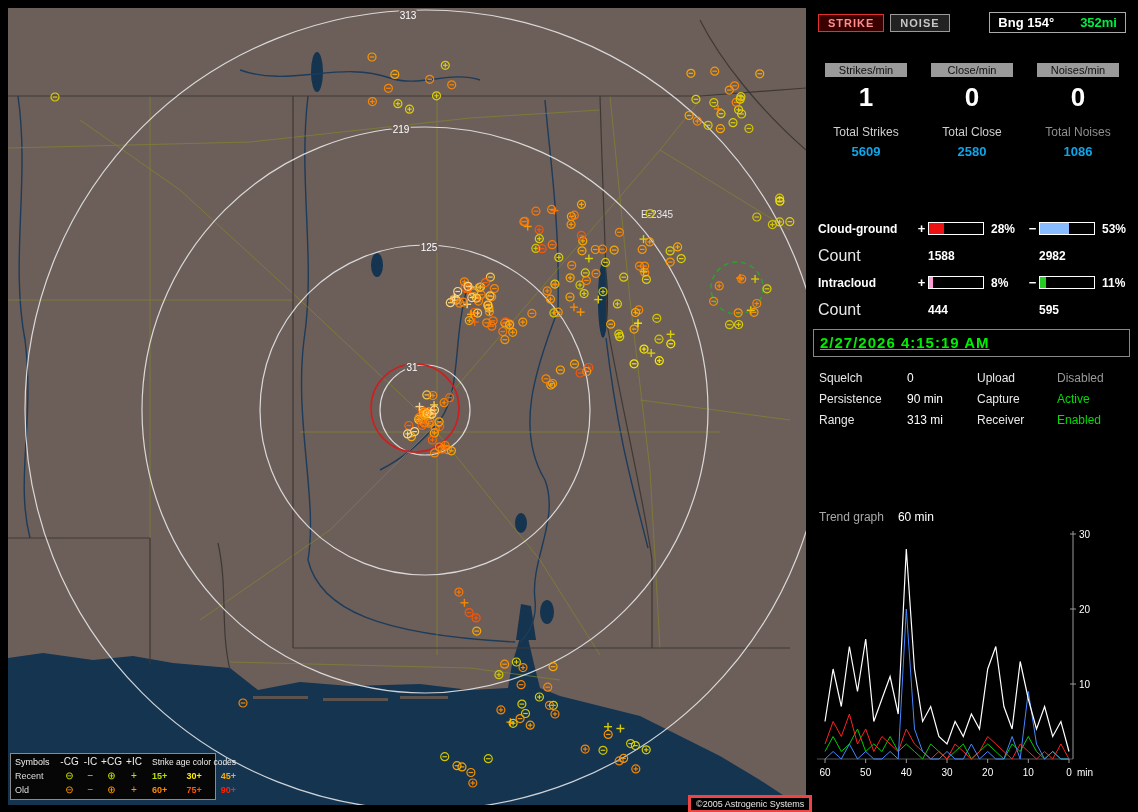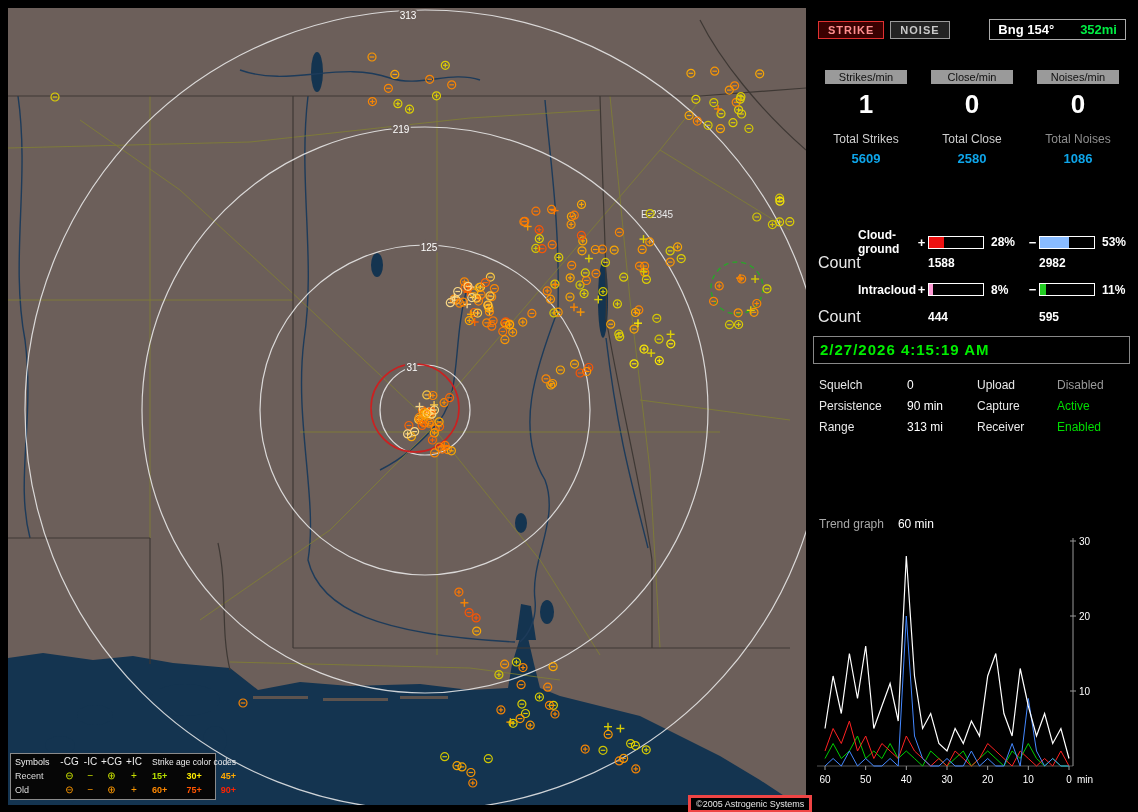--- a/index.html
+++ b/index.html
@@ -15,21 +15,21 @@
           border:1px solid #8a8a8a;box-sizing:border-box;color:#ddd;font-size:9px;
           display:grid;grid-template-columns:44px 21px 21px 21px 24px 1fr;grid-auto-rows:14px;
           align-items:center;padding:1px 4px;}
   .legend .hd{color:#eee;}
   .legend .sym{font-size:10px;text-align:center;line-height:10px;}
   .legend .ages{display:flex;justify-content:space-between;padding-left:6px;}
   .legend .agehd{font-size:8.5px;padding-left:6px;color:#eee;white-space:nowrap;}
   .copyright{position:absolute;left:688px;top:795px;background:#000;color:#e8e8e8;font-size:9px;
              padding:1px 5px;border:3px solid #ef4444;}
   
-  .panel{position:absolute;left:813px;top:12px;width:318px;height:796px;background:#000;color:#cfcfcf;}
+  .panel{position:absolute;left:813px;top:5px;width:318px;height:796px;background:#000;color:#cfcfcf;}
   .p-abs{position:absolute;left:0;right:0;}
   .row1{top:7px;display:flex;align-items:center;padding:0 5px;gap:6px;}
   .btn{font-size:11px;font-weight:bold;padding:2px 9px;background:#1a1a1a;cursor:pointer;letter-spacing:1px;}
   .btn-strike{border:1px solid #e03030;color:#ff8f8f;background:#3a0000;}
   .btn-noise{border:1px solid #9a9a9a;color:#c8c8c8;background:#222;}
   .bngbox{margin-left:auto;border:1px solid #aaa;background:#000;display:flex;gap:26px;
           padding:2px 8px;font-size:13px;font-weight:bold;min-width:118px;justify-content:space-between;}
   .bng-label{color:#fff;}
   .bng-range{color:#00ee44;}
   .cols3{display:flex;}
@@ -38,28 +38,28 @@
   .chip{display:inline-block;background:#9a9a9a;color:#111;font-size:11px;padding:1px 7px;min-width:68px;}
   .bignums{top:78px;}
   .bignum{font-size:26px;font-weight:bold;color:#fff;line-height:28px;}
   .totals{top:120px;}
   .tot-label{font-size:12px;color:#cfcfcf;}
   .tot-label.dim{color:#8f8f8f;}
   .tot-value{font-size:13px;font-weight:bold;color:#0ea5e9;margin-top:5px;}
   .dist-title{top:192px;padding:0 5px 4px 5px;font-size:12px;color:#b8b8b8;border-bottom:1px solid #777;}
   .dist-grid{display:grid;grid-template-columns:97px 13px 58px 40px 13px 58px 33px;align-items:center;padding:0 5px;}
   .dist1{top:216px;} .cnt1{top:242px;} .dist2{top:270px;} .cnt2{top:296px;}
-  .d-label{font-size:12px;font-weight:bold;color:#fff;margin-left:40px;}
+  .d-label{font-size:12px;font-weight:bold;color:#fff;}
   .d-sign{font-size:13px;font-weight:bold;color:#fff;text-align:center;}
   .bar{display:block;width:54px;height:11px;border:1px solid #fff;background:#000;}
   .bar i{display:block;height:100%;}
   .d-pct{font-size:12px;font-weight:bold;color:#fff;padding-left:5px;}
   .d-count{font-size:12px;font-weight:bold;color:#fff;}
   .datetime{top:324px;left:0;right:1px;border:1px solid #888;padding:4px 6px;box-sizing:border-box;}
-  .datetime span{color:#00ee00;font-size:15px;font-weight:bold;letter-spacing:1px;}
+  .datetime span{color:#00ee00;font-size:15px;font-weight:bold;letter-spacing:1px;text-decoration:underline;}
   .set-grid{display:grid;grid-template-columns:88px 70px 80px 70px;padding:0 6px;row-gap:7px;font-size:12px;}
   .settings{top:366px;}
   .lbl{color:#e8e8e8;} .glbl{color:#a8a8a8;} .val{color:#fff;}
   .statbox{top:447px;border-top:1px solid #666;padding-top:7px;}
   .stat-grid{display:grid;grid-template-columns:88px 70px 82px 58px;padding:0 6px;row-gap:8px;font-size:12px;}
   .trendlab{top:505px;padding:0 6px;font-size:12px;display:flex;gap:14px;}
   .trendsvg{top:522px;}
 </style>
 </head>
 <body>

